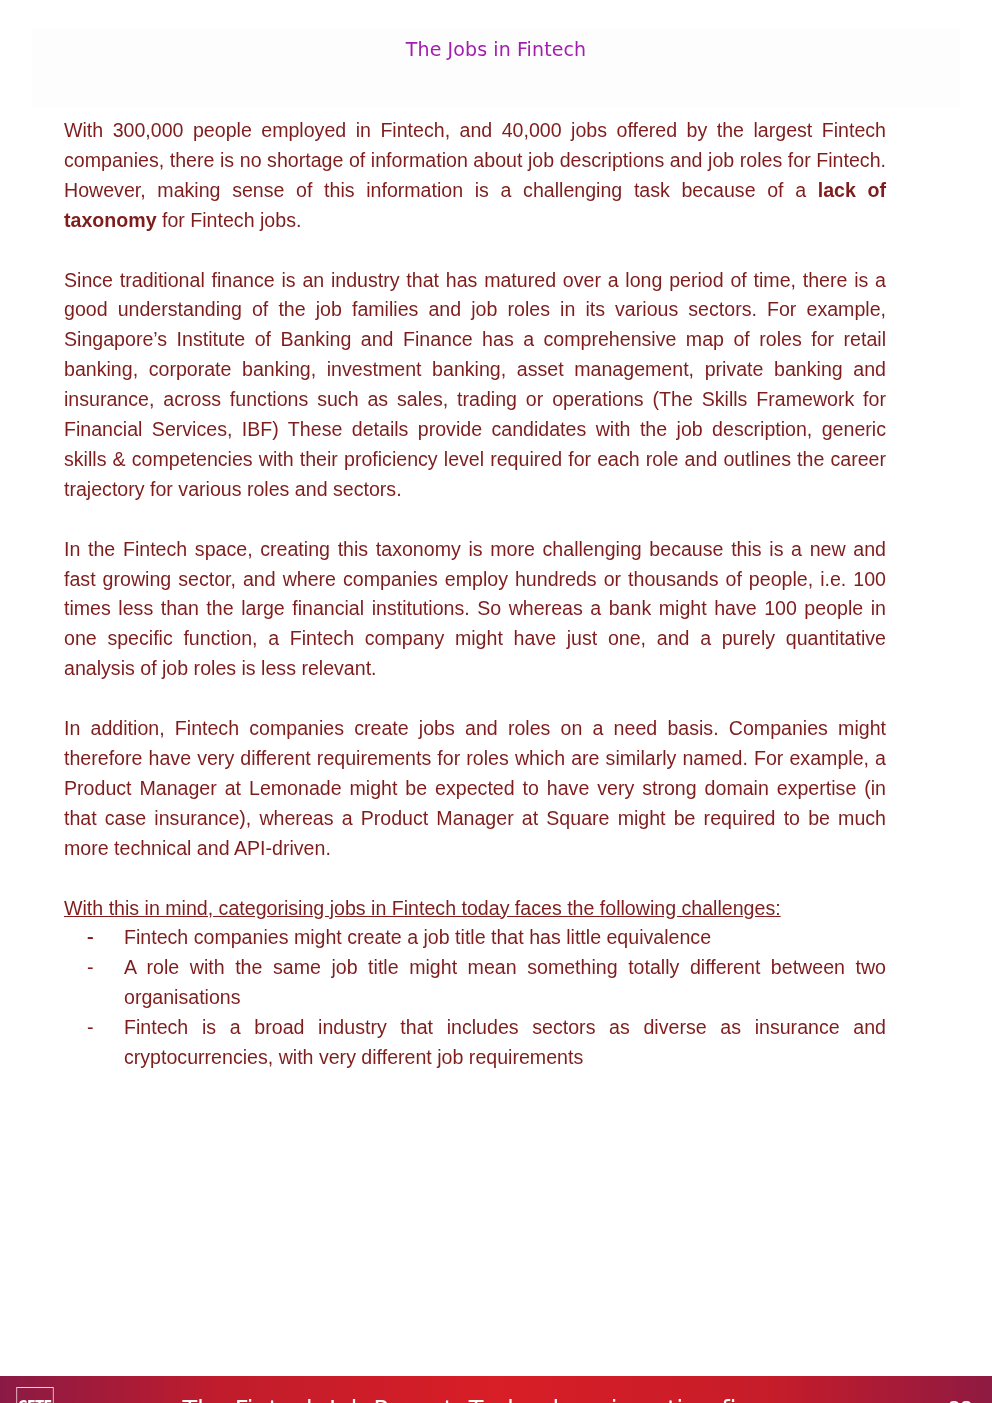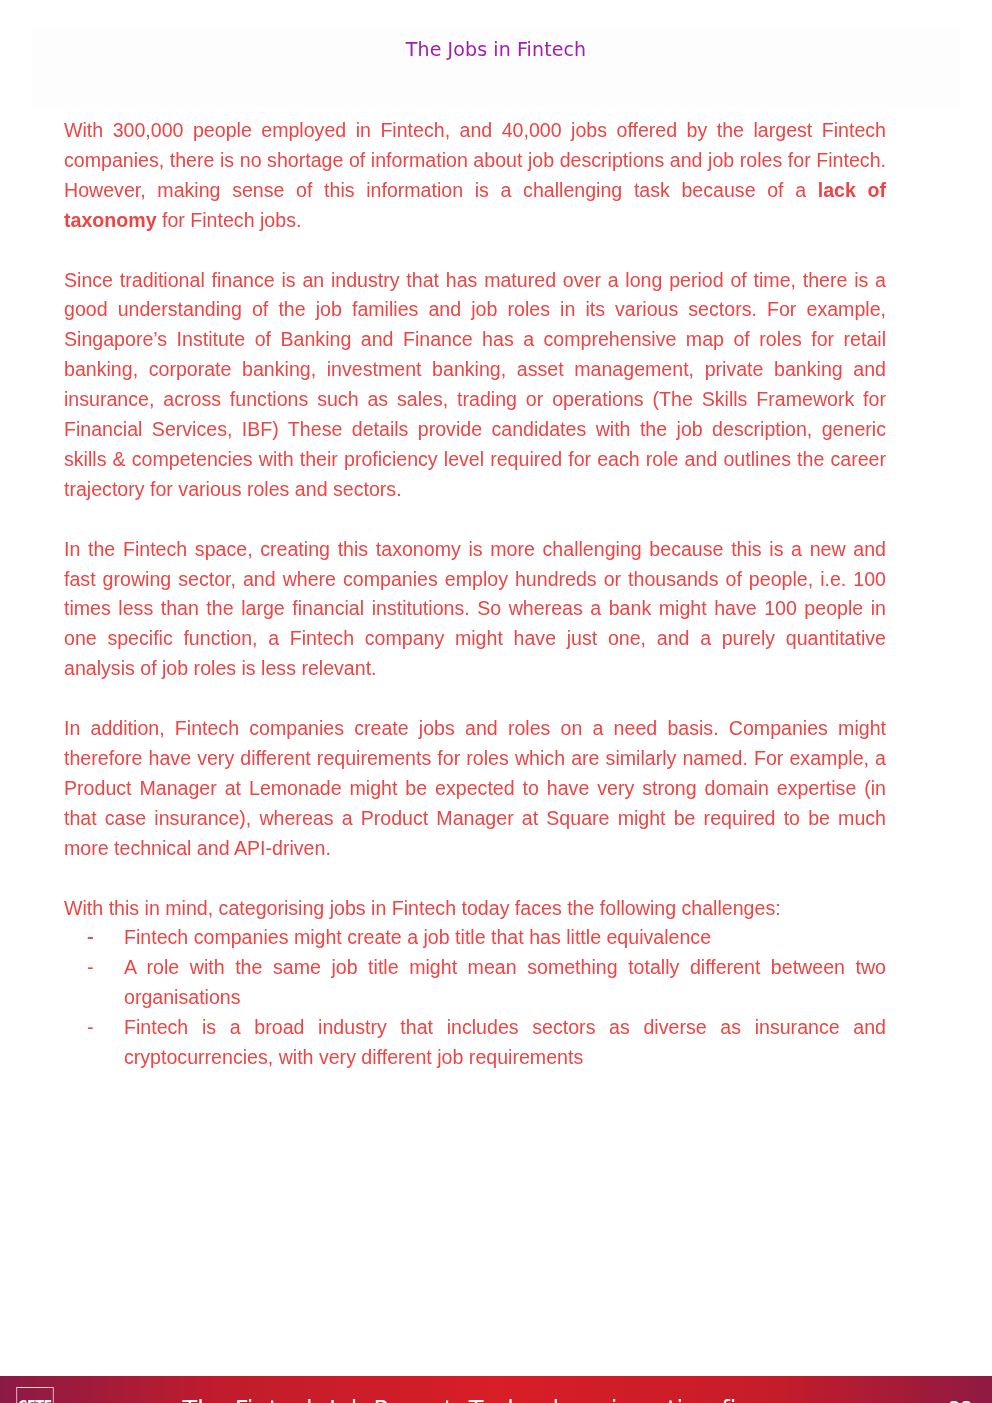--- a/index.html
+++ b/index.html
@@ -10,24 +10,24 @@
     .header-band {
       position: absolute; left: 32px; top: 28px; width: 928px; height: 80px;
       background: #fdfdfd;
     }
     .running-title {
       position: absolute; left: 0; top: 38px; width: 992px; text-align: center;
       font-family: "DejaVu Sans", sans-serif; font-size: 19px; color: #a21caf; letter-spacing: 0.1px;
     }
     .content {
       position: absolute; left: 64px; top: 116px; width: 822px;
-      font-size: 19.6px; line-height: 29.9px; text-align: justify; color: #ef4444;
+      font-size: 19.6px; line-height: 29.9px; text-align: justify; color: #7f1d1d;
     }
     .content p { margin: 0 0 29.9px 0; }
-    .content p.intro-list { margin: 0; }
+    .content p.intro-list { margin: 0; text-decoration: underline; }
     ul.challenges { list-style: none; margin: 0; padding: 0; }
     ul.challenges li { position: relative; padding-left: 60px; text-align: justify; }
     ul.challenges li .dash { position: absolute; left: 23px; top: 0; }
     b { font-weight: bold; }
 
     .footer {
       position: absolute; left: 0; top: 1340px; width: 992px; height: 71px;
       background: linear-gradient(90deg, #8a1a45 0%, #c01c2c 22%, #d81e26 50%, #c61c2a 78%, #8e1a42 100%);
       color: #fff;
       margin-top: 36px;

